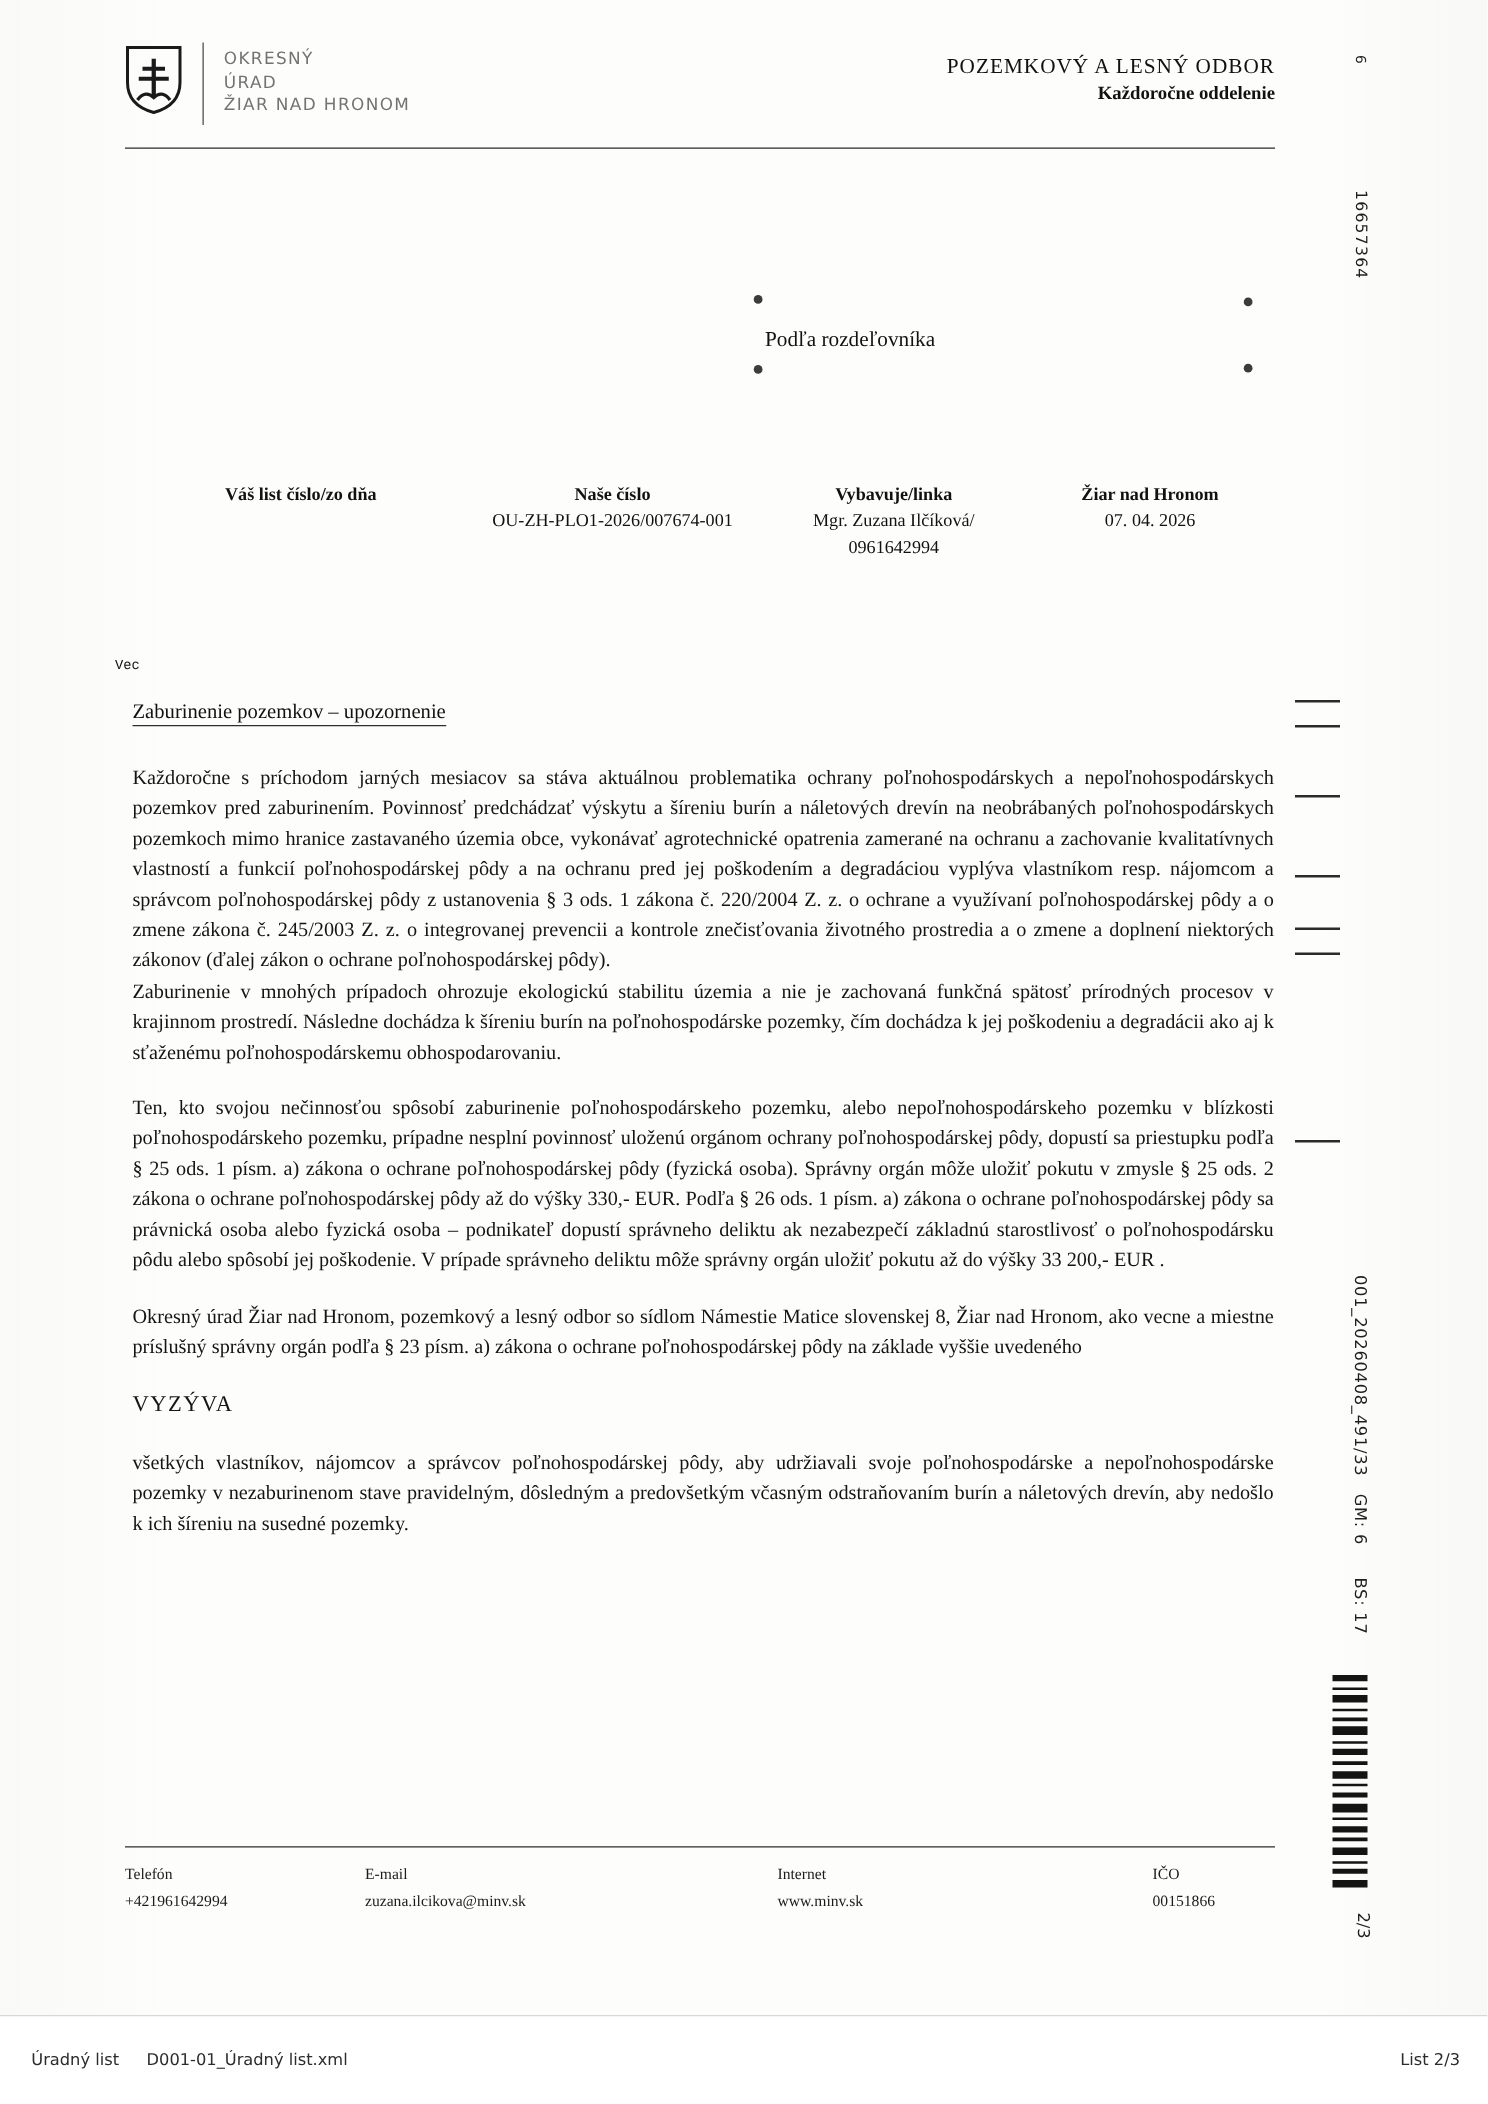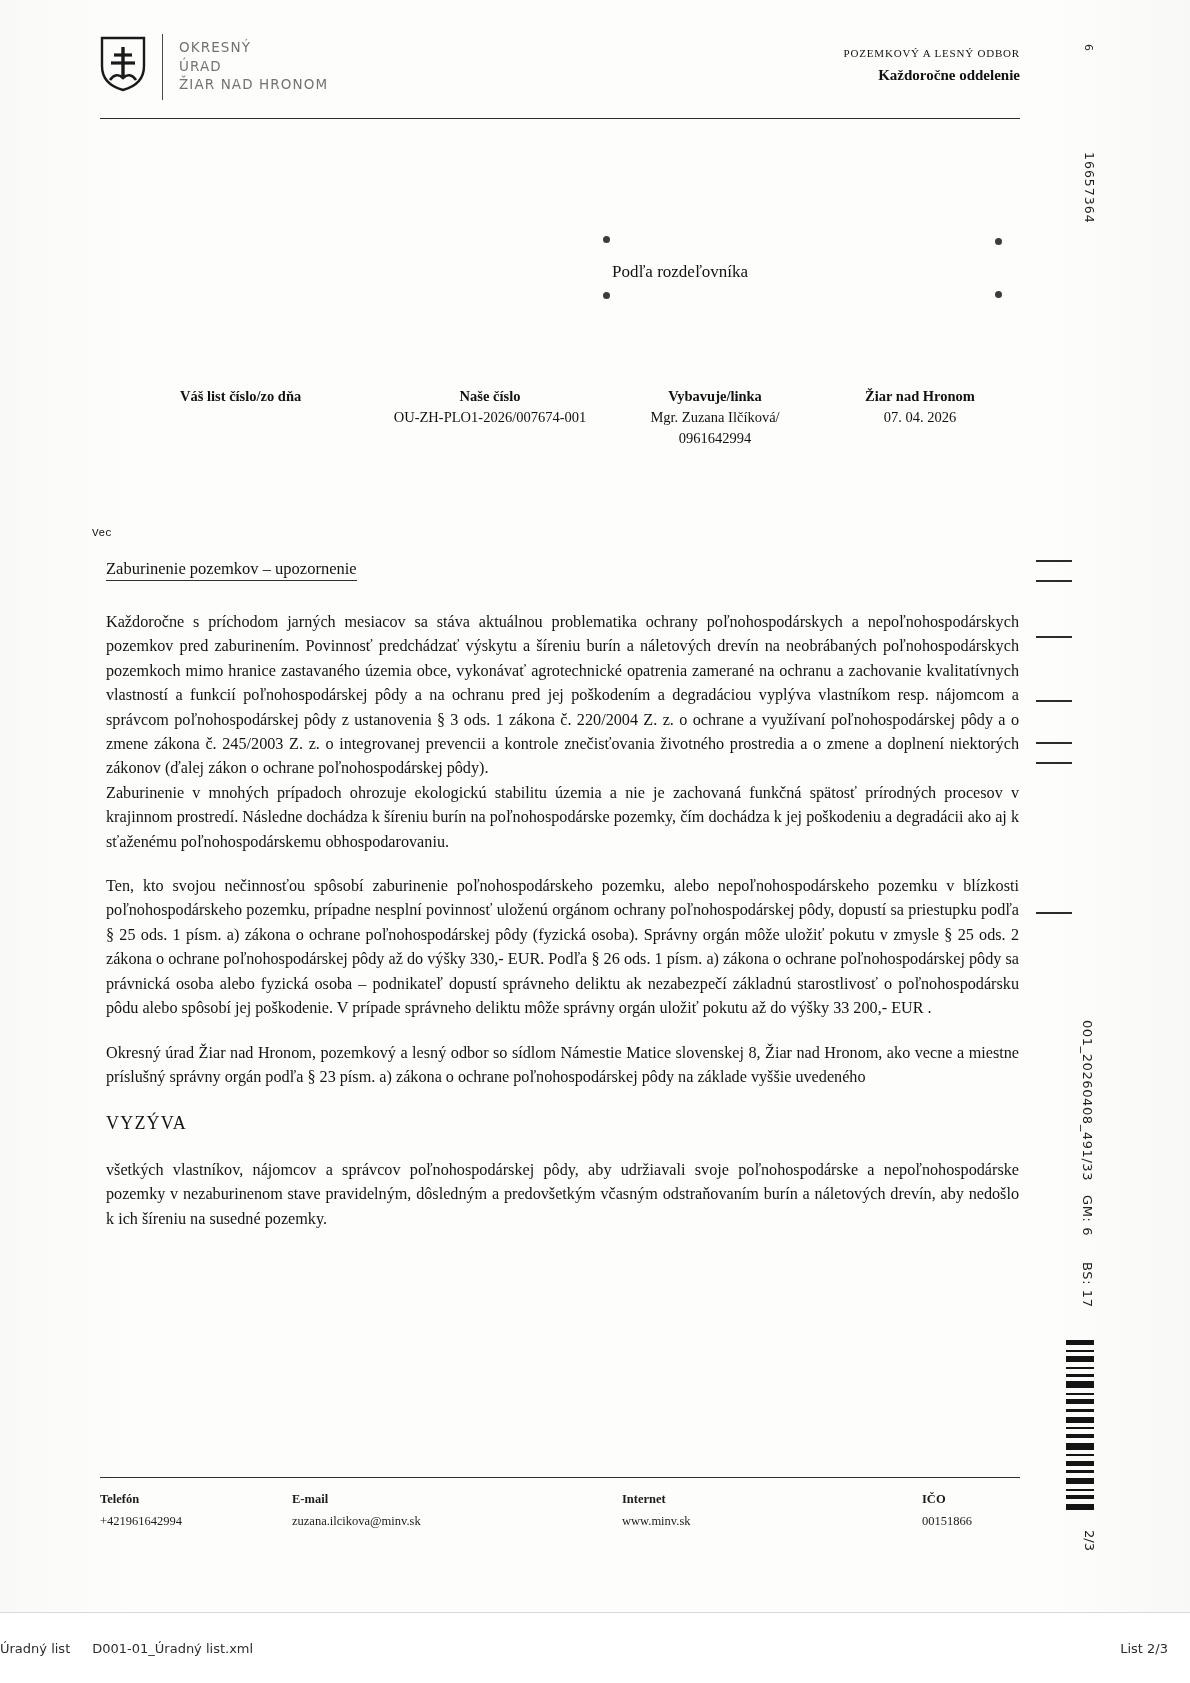--- a/index.html
+++ b/index.html
@@ -74,21 +74,21 @@
     font-weight: 400;
   }
   #dept-block {
     position: absolute;
     right: 0;
     top: 6px;
     text-align: right;
     width: 520px;
   }
   .dept-title {
-    font-size: 11px;
+    font-size: 17px;
     letter-spacing: 0.8px;
     line-height: 22px;
     color: #111;
   }
   .dept-sub {
     font-size: 15px;
     font-weight: bold;
     line-height: 22px;
     color: #111;
   }
@@ -214,21 +214,21 @@
     width: 920px;
     font-size: 12.5px;
     color: #1b1b1b;
   }
   #footer .frow { display: flex; }
   .f-col { box-sizing: border-box; }
   .f-col.f1 { width: 192px; }
   .f-col.f2 { width: 330px; }
   .f-col.f3 { width: 300px; }
   .f-col.f4 { width: 98px; }
-  #footer .f-head { line-height: 22px; font-weight: bold; }
+  #footer .f-head { line-height: 22px; }
   #footer .f-val  { line-height: 22px; }
 
   
   .vmark {
     position: absolute;
     writing-mode: vertical-rl;
     font-family: "DejaVu Sans", sans-serif;
     color: #1e1e1e;
     white-space: nowrap;
   }
@@ -277,21 +277,21 @@
     display: flex;
     align-items: center;
     font-family: "DejaVu Sans", sans-serif;
     font-size: 13px;
     color: #2c2c2c;
   }
   #status-left {
     display: flex;
     align-items: center;
     gap: 22px;
-    padding-left: 0;
+    padding-left: 25px;
   }
   #status-right {
     margin-left: auto;
     padding-right: 22px;
   }
 </style>
 </head>
 <body>
 
 <div id="page-sheet">

